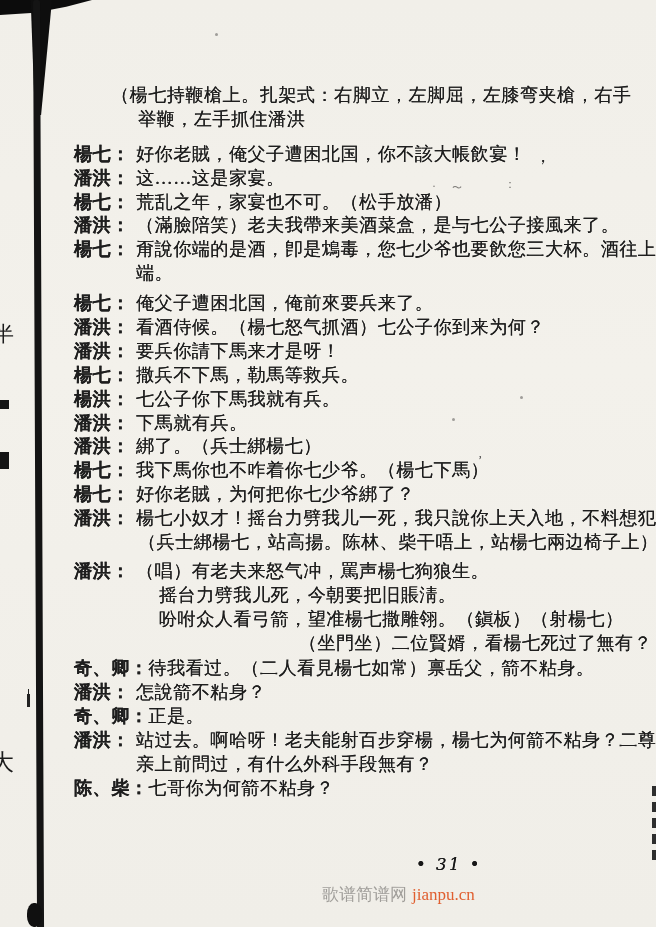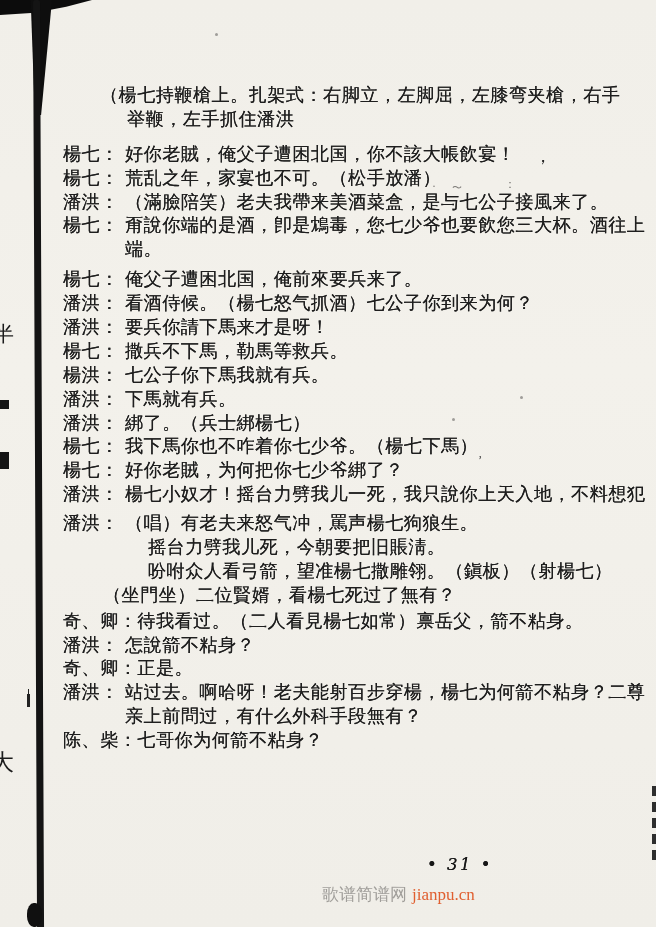--- a/index.html
+++ b/index.html
@@ -10,31 +10,31 @@
     background-image:linear-gradient(180deg, #f1efe9 0%, #f3f1eb 40%, #f0eee8 100%);
     font-family:"Liberation Serif","DejaVu Serif",serif;
   }
   
   .script{
     position:absolute;left:63px;top:84px;right:4px;
     color:#1e1e1e;
     font-size:18.2px;letter-spacing:0.4px;
     text-shadow:0 0 0.45px #2a2a2a;
   }
-  .line{height:23.9px;line-height:23.9px;white-space:nowrap;}
+  .line{height:23.9px;line-height:23.9px;white-space:nowrap;margin-left:11px;}
   .stage-open{padding-left:37px;}
   .stage-cont{padding-left:64px;}
   .cont{padding-left:62px;}
   .verse{padding-left:85px;}
-  .paren{padding-left:40px;}
+  .paren{padding-left:40px;text-align:right;}
   .gap-lg{height:11px;}
   .gap-md{height:6px;}
   .gap-sm{height:5px;}
   .gap-xs{height:2px;}
-  .speaker{display:inline-block;min-width:62px;}
+  .speaker{display:inline-block;min-width:62px;font-weight:bold;}
   
   .corner-blob{
     position:absolute;left:0;top:0;width:92px;height:15px;background:#0c0c0c;
     clip-path:polygon(0 0,100% 0,72% 45%,38% 85%,0 100%);
   }
   .spine-top{
     position:absolute;left:26px;top:0;width:26px;height:115px;background:#0e0e0e;
     clip-path:polygon(18% 0,100% 0,58% 100%,34% 100%);
   }
   .spine{
@@ -61,21 +61,20 @@
   .speck{position:absolute;width:3px;height:3px;border-radius:50%;background:#9f9d99;}
   .sp1{left:215px;top:33px;}
   .sp2{left:520px;top:396px;}
   .sp3{left:452px;top:418px;}
   
   .page-number{
     position:absolute;left:416px;top:855px;
     font-family:"DejaVu Serif","Liberation Serif",serif;
     font-style:italic;font-size:16.5px;letter-spacing:2.5px;color:#161616;
     text-shadow:0 0 0.4px #222;
-    margin-left:11px;
   }
   .watermark{
     position:absolute;left:322px;top:883px;
     font-family:Liberation Serif, serif;
     font-size:17px;white-space:nowrap;
   }
   .wm-name{color:#a09e9a;}
   .wm-url{color:#e05f30;margin-left:5px;}
 </style>
 </head>
@@ -100,35 +99,37 @@
   <div class="edge-dashes"></div>
   <div class="speck sp1"></div>
   <div class="speck sp2"></div>
   <div class="speck sp3"></div>
 
   <div class="script" id="script">
       <div class="line stage-open"><span class="txt">（楊七持鞭槍上。扎架式：右脚立，左脚屈，左膝弯夹槍，右手</span></div>
       <div class="line stage-cont"><span class="txt">举鞭，左手抓住潘洪</span></div>
       <div class="line gap-lg"></div>
       <div class="line dialogue"><span class="speaker">楊七：</span><span class="txt">好你老賊，俺父子遭困北国，你不該大帳飲宴！</span></div>
+      <div class="line dialogue"><span class="speaker">潘洪：</span><span class="txt">这……这是家宴。</span></div>
       <div class="line dialogue"><span class="speaker">楊七：</span><span class="txt">荒乱之年，家宴也不可。（松手放潘）</span></div>
       <div class="line dialogue"><span class="speaker">潘洪：</span><span class="txt">（滿臉陪笑）老夫我帶来美酒菜盒，是与七公子接風来了。</span></div>
       <div class="line dialogue"><span class="speaker">楊七：</span><span class="txt">甭說你端的是酒，卽是鴆毒，您七少爷也要飲您三大杯。酒往上</span></div>
       <div class="line cont"><span class="txt">端。</span></div>
       <div class="line gap-md"></div>
       <div class="line dialogue"><span class="speaker">楊七：</span><span class="txt">俺父子遭困北国，俺前來要兵来了。</span></div>
       <div class="line dialogue"><span class="speaker">潘洪：</span><span class="txt">看酒侍候。（楊七怒气抓酒）七公子你到来为何？</span></div>
       <div class="line dialogue"><span class="speaker">潘洪：</span><span class="txt">要兵你請下馬来才是呀！</span></div>
       <div class="line dialogue"><span class="speaker">楊七：</span><span class="txt">撒兵不下馬，勒馬等救兵。</span></div>
       <div class="line dialogue"><span class="speaker">楊洪：</span><span class="txt">七公子你下馬我就有兵。</span></div>
       <div class="line dialogue"><span class="speaker">潘洪：</span><span class="txt">下馬就有兵。</span></div>
       <div class="line dialogue"><span class="speaker">潘洪：</span><span class="txt">綁了。（兵士綁楊七）</span></div>
       <div class="line dialogue"><span class="speaker">楊七：</span><span class="txt">我下馬你也不咋着你七少爷。（楊七下馬）</span></div>
       <div class="line dialogue"><span class="speaker">楊七：</span><span class="txt">好你老賊，为何把你七少爷綁了？</span></div>
       <div class="line dialogue"><span class="speaker">潘洪：</span><span class="txt">楊七小奴才！摇台力劈我儿一死，我只說你上天入地，不料想犯</span></div>
+      <div class="line stage-cont"><span class="txt">（兵士綁楊七，站高揚。陈林、柴干唔上，站楊七兩边椅子上）</span></div>
       <div class="line gap-sm"></div>
       <div class="line dialogue"><span class="speaker">潘洪：</span><span class="txt">（唱）有老夫来怒气冲，罵声楊七狗狼生。</span></div>
       <div class="line verse"><span class="txt">摇台力劈我儿死，今朝要把旧賬淸。</span></div>
       <div class="line verse"><span class="txt">吩咐众人看弓箭，望准楊七撒雕翎。（鎭板）（射楊七）</span></div>
       <div class="line paren"><span class="txt">（坐門坐）二位賢婿，看楊七死过了無有？</span></div>
       <div class="line gap-xs"></div>
       <div class="line dialogue"><span class="speaker">奇、卿：</span><span class="txt">待我看过。（二人看見楊七如常）禀岳父，箭不粘身。</span></div>
       <div class="line dialogue"><span class="speaker">潘洪：</span><span class="txt">怎說箭不粘身？</span></div>
       <div class="line dialogue"><span class="speaker">奇、卿：</span><span class="txt">正是。</span></div>
       <div class="line dialogue"><span class="speaker">潘洪：</span><span class="txt">站过去。啊哈呀！老夫能射百步穿楊，楊七为何箭不粘身？二尊</span></div>

